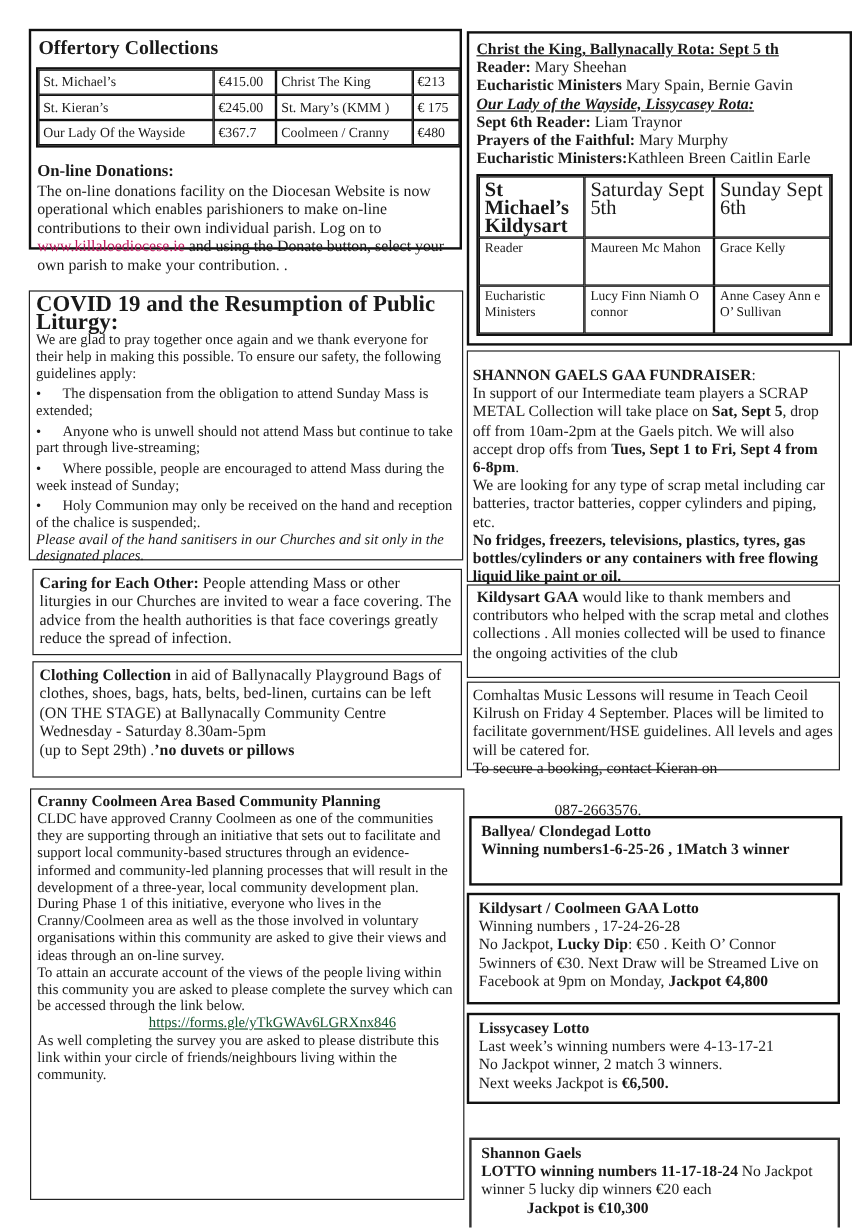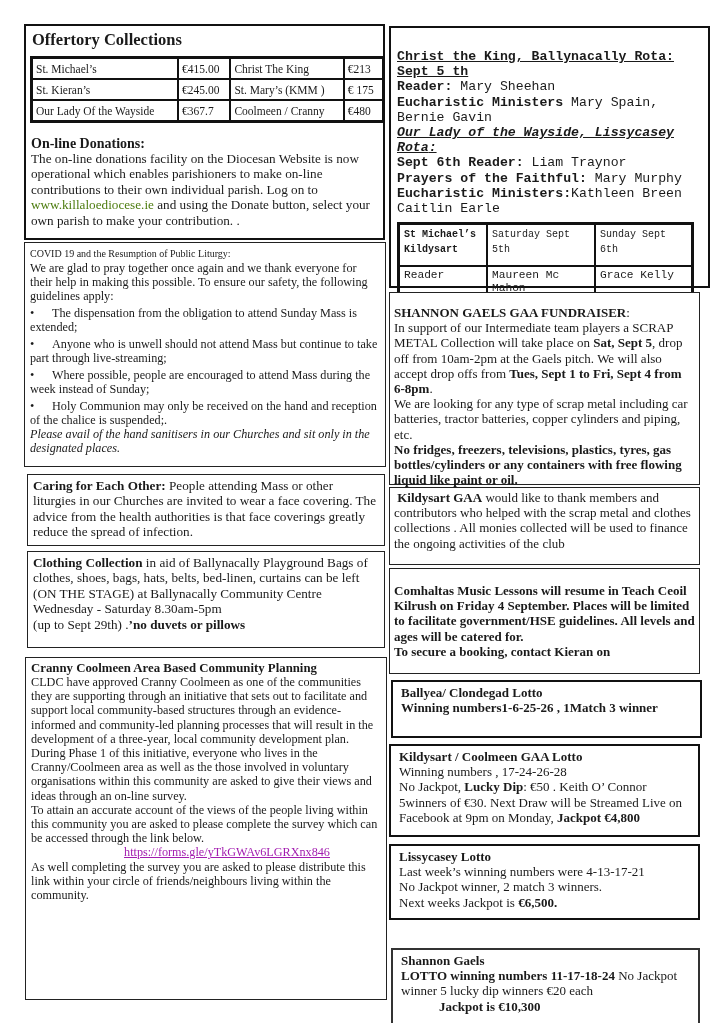--- a/index.html
+++ b/index.html
@@ -2,58 +2,58 @@
 <html><head>
 <meta charset="utf-8">
 <style>
   html, body { margin:0; padding:0; background:#ffffff; }
   body { width:723px; height:1023px; position:relative; overflow:hidden;
          font-family:"Liberation Serif", serif; color:#1a1a1a; }
   .box { position:absolute; border:1.5px solid #222; box-sizing:border-box; background:#fff; }
   .b2 { border:2px solid #111; }
   .txt { font-size:13.2px; line-height:15.4px; }
   b, .bold { font-weight:bold; }
-  .link { color:#4d7c0f; }
-  .ulink { color:#a21caf; text-decoration:underline;margin-left:42px; }
+  .link { color:#be185d; }
+  .ulink { color:#14532d; text-decoration:underline;margin-left:42px; }
   table { border-collapse:separate; border-spacing:0; }
   
-  #offertory { left:24px; top:24px; width:361px; height:216px; }
+  #offertory { left:24px; top:24px; width:361px; height:184px; }
   #off-title { position:absolute; left:6px; top:4px; font-size:16.5px; font-weight:bold; }
   #off-table { position:absolute; left:4px; top:30px; width:355px; border:2px solid #111; }
   #off-table td { border:1px solid #111; font-size:11.5px; height:19px; padding:0 3px; white-space:nowrap; }
   #online { position:absolute; left:5px; top:110px; width:350px; }
   #online .h { font-weight:bold; font-size:14px; line-height:15px; }
   
   #covid { left:24px; top:242px; width:362px; height:225px; padding:3px 5px; }
-  #covid .h { font-weight:normal; font-size:10px; line-height:15px; }
+  #covid .h { font-weight:bold; font-size:19px; line-height:15px; }
   #covid .p { font-size:12.2px; line-height:14px; }
   #covid .bl { font-size:12.2px; line-height:14px; margin-top:3px; }
   #covid .bl .dot { display:inline-block; width:22px; }
   #covid .it { font-style:italic; font-size:12.2px; line-height:14px; }
   
   #caring { left:27px; top:474px; width:358px; height:72px; padding:3px 5px; }
   
   #clothing { left:27px; top:551px; width:358px; height:97px; padding:3px 5px; }
   
   #cranny { left:25px; top:657px; width:362px; height:343px; padding:3px 5px; }
   #cranny .h { font-weight:bold; font-size:12.8px; line-height:14px; }
   #cranny .p { font-size:12.2px; line-height:14.2px; }
   #cranny .center { text-align:center; }
   
-  #rota { left:389px; top:26px; width:321px; height:262px; padding:21px 6px; border:2px solid #111;font-family:Liberation Mono, monospace; }
+  #rota { left:389px; top:26px; width:321px; height:262px; padding:5px 6px; border:2px solid #111; }
   #rota .p { font-size:13.2px; line-height:15.2px; }
   #rota .u { text-decoration:underline; font-weight:bold; }
   #rota .ui { text-decoration:underline; font-weight:bold; font-style:italic; }
   #rota-table { margin-top:6px; width:297px; border:2px solid #111; }
   #rota-table td { border:1px solid #111; vertical-align:top; padding:2px 4px; }
-  #rota-table .hd { font-size:10px; line-height:15px; height:36px; }
+  #rota-table .hd { font-size:17px; line-height:15px; height:36px; }
   #rota-table .cell { font-size:11.2px; line-height:13px; height:34px; }
   #shannon { left:389px; top:292px; width:311px; height:193px; padding:12px 4px; }
   #kgaa { left:389px; top:487px; width:311px; height:78px; padding:2px 4px; }
-  #comhaltas { left:389px; top:568px; width:311px; height:106px; padding:14px 4px;font-weight:bold; }
+  #comhaltas { left:389px; top:568px; width:311px; height:74px; padding:2px 4px; }
   #ballyea { left:391px; top:680px; width:311px; height:58px; padding:3px 8px; border:2px solid #111; }
   #kclotto { left:389px; top:744px; width:311px; height:93px; padding:3px 8px; border:2px solid #111; }
   #lissy { left:389px; top:844px; width:311px; height:76px; padding:3px 8px; border:2px solid #111; }
   #sgaels { left:391px; top:948px; width:309px; height:78px; padding:3px 8px; border:2px solid #333; }
   .p13 { font-size:13px; line-height:15.2px; }
 </style>
 </head>
 <body>
 
 <div id="offertory" class="box b2">

